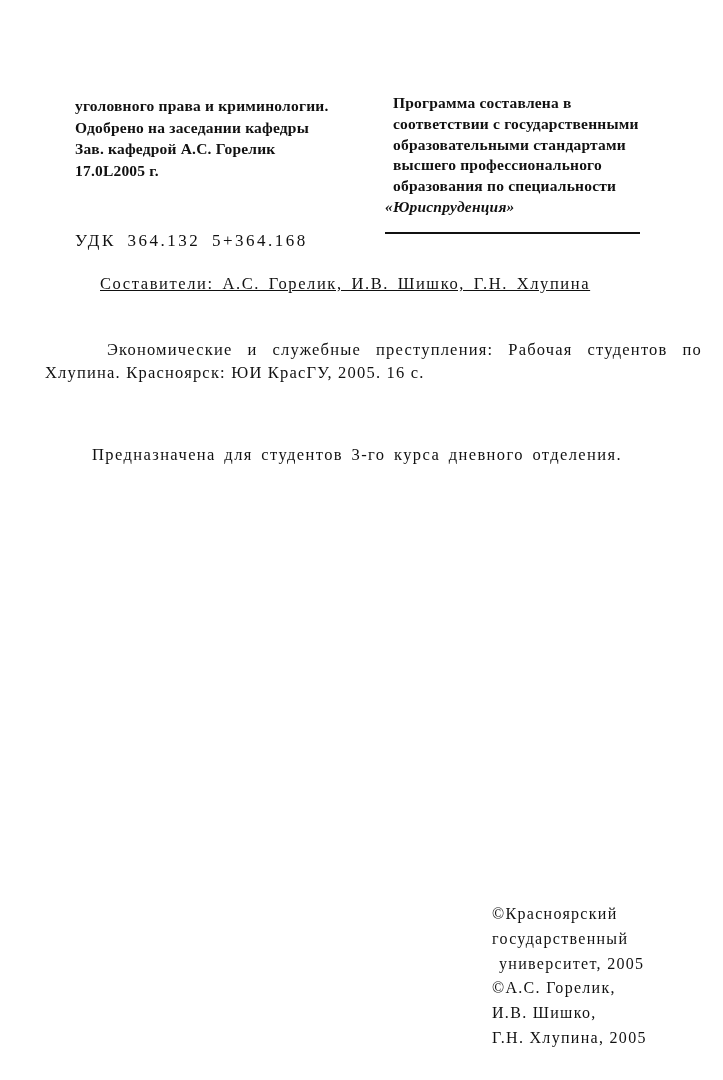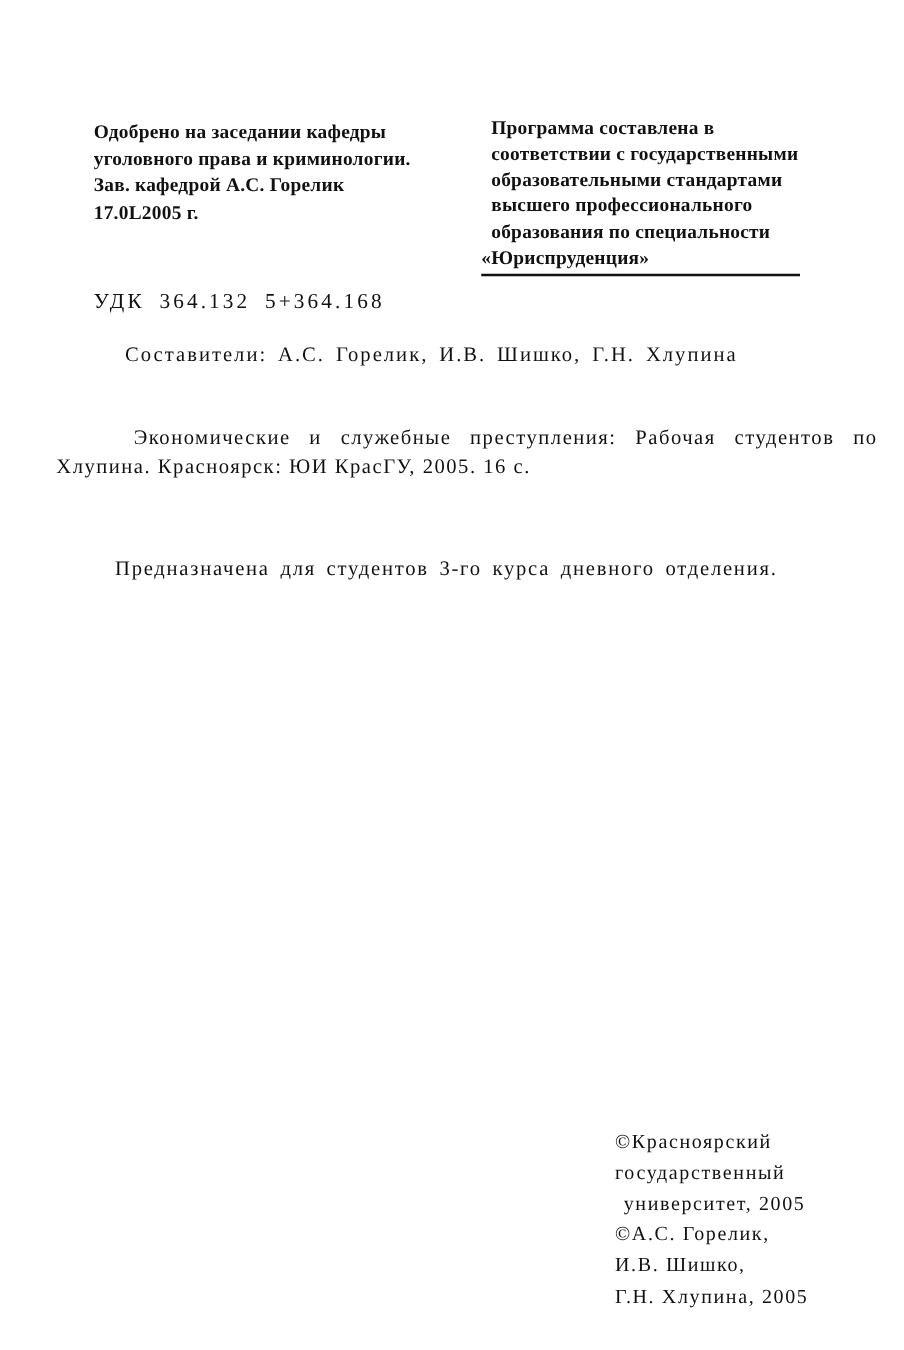--- a/index.html
+++ b/index.html
@@ -33,37 +33,39 @@
     font-weight: 700;
     font-size: 15.5px;
     line-height: 20.8px;
     letter-spacing: 0.2px;
   }
   .compliance .uline {
     display: block;
     margin-left: -8px;
     width: 255px;
     border-bottom: 2.5px solid #111111;
-    padding-bottom: 1px;
+    padding-bottom: 14px;
+    font-style: italic;
   }
 
   .udk {
     left: 75px; top: 231px;
     font-size: 17px;
     letter-spacing: 2.5px;
     word-spacing: 5px;
     white-space: nowrap;
   }
 
   .compilers {
     left: 100px; top: 274px;
     font-size: 16.5px;
     letter-spacing: 1.6px;
     word-spacing: 3px;
     white-space: nowrap;
+    text-decoration: underline;
   }
 
   .annotation {
     left: 45px; top: 338px; width: 657px;
     font-size: 16.5px;
     line-height: 23px;
     letter-spacing: 1.2px;
   }
   .annotation .jline {
     display: block;
@@ -92,22 +94,22 @@
   }
   .copyright .cline { display: block; white-space: nowrap; }
   .copyright .cindent { padding-left: 7px; }
 </style>
 </head>
 <body>
 
 <div class="page">
 
   <div class="blk approval">
+    <div>уголовного права и криминологии.</div>
     <div>Одобрено на заседании кафедры</div>
-    <div>уголовного права и криминологии.</div>
     <div>Зав. кафедрой А.С. Горелик</div>
     <div>17.0L2005  г.</div>
   </div>
 
   <div class="blk compliance">
     <div>Программа составлена в</div>
     <div>соответствии с государственными</div>
     <div>образовательными  стандартами</div>
     <div>высшего  профессионального</div>
     <div>образования по специальности</div>

